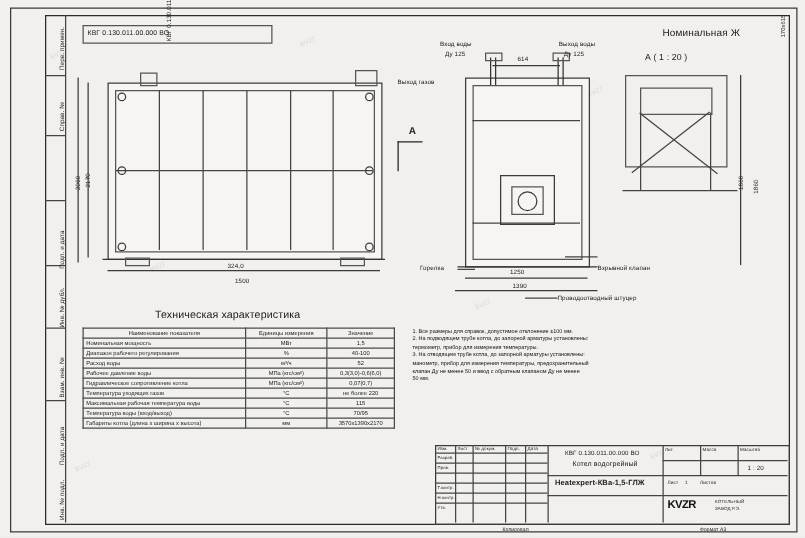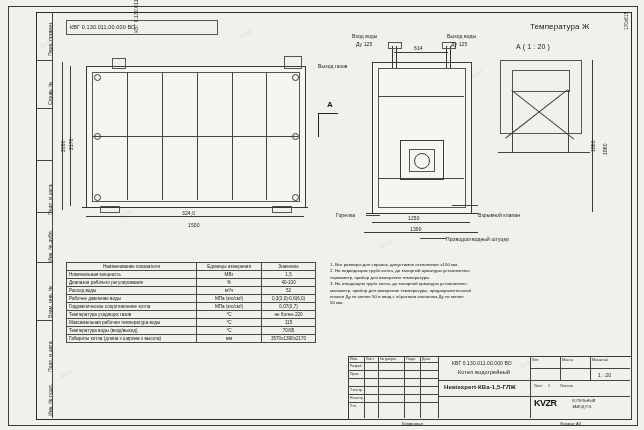--- a/index.html
+++ b/index.html
@@ -52,21 +52,21 @@
   <div class="txt rot" style="left:47px;top:215px;">Подп. и дата</div>
   <div class="txt rot" style="left:47px;top:262px;">Инв. № дубл.</div>
   <div class="txt rot" style="left:47px;top:318px;">Взам. инв. №</div>
   <div class="txt rot" style="left:47px;top:372px;">Подп. и дата</div>
   <div class="txt rot" style="left:47px;top:416px;">Инв. № подл.</div>
 
   <div class="box thin" style="left:66px;top:20px;width:150px;height:13px;"></div>
   <div class="txt" style="left:70px;top:24px;font-size:5.5px;">КВГ 0.130.011.00.000 ВО</div>
   <div class="txt rot" style="left:133px;top:33px;font-size:5px;">КВГ 0.130.011.00.000 ВО</div>
 
-  <div class="txt" style="left:530px;top:22px;font-size:8px;">Температура Ж</div>
+  <div class="txt" style="left:530px;top:22px;font-size:8px;">Номинальная Ж</div>
   <div class="txt" style="left:516px;top:43px;font-size:7px;">А ( 1 : 20 )</div>
   <div class="txt rot" style="left:624px;top:30px;font-size:4.6px;">170х615</div>
 
   <div class="box" style="left:86px;top:66px;width:218px;height:140px;background:#f6f5f1;"></div>
   <div class="box thin" style="left:92px;top:72px;width:206px;height:128px;"></div>
 
   <div class="ln vl" style="left:127px;top:72px;height:128px;"></div>
   <div class="ln vl" style="left:162px;top:72px;height:128px;"></div>
   <div class="ln vl" style="left:197px;top:72px;height:128px;"></div>
   <div class="ln vl" style="left:232px;top:72px;height:128px;"></div>
@@ -139,20 +139,21 @@
   <div class="txt" style="left:447px;top:33px;">Выход воды</div>
   <div class="txt" style="left:451px;top:41px;">Ду 125</div>
   <div class="txt" style="left:318px;top:63px;">Выход газов</div>
   <div class="txt" style="left:336px;top:212px;">Горелка</div>
   <div class="txt" style="left:478px;top:212px;">Взрывной клапан</div>
   <div class="txt" style="left:446px;top:236px;">Проводоотводный штуцер</div>
   <div class="ln hl" style="left:366px;top:215px;width:14px;"></div>
   <div class="ln hl" style="left:452px;top:205px;width:26px;"></div>
   <div class="ln hl" style="left:420px;top:238px;width:26px;"></div>
 
+  <div class="txt" style="left:124px;top:246px;font-size:8.5px;">Техническая характеристика</div>
   <table class="tbl" id="spec-table" style="position:absolute;left:66px;top:262px;width:250px;">
     <thead>
         <tr>
           <th style="font-weight: normal;">Наименование показателя</th>
           <th style="font-weight: normal;">Единицы измерения</th>
           <th style="font-weight: normal;">Значение</th>
         </tr>
       </thead>
     <tbody>
         <tr>

